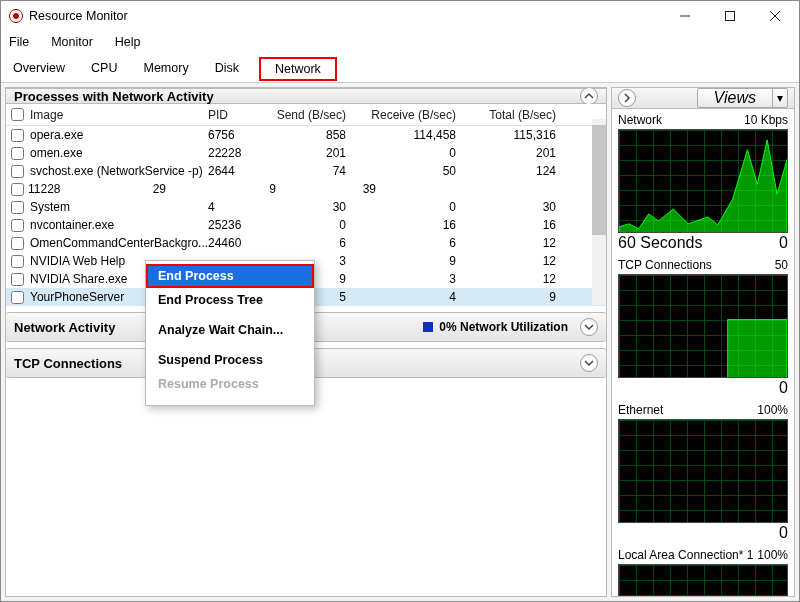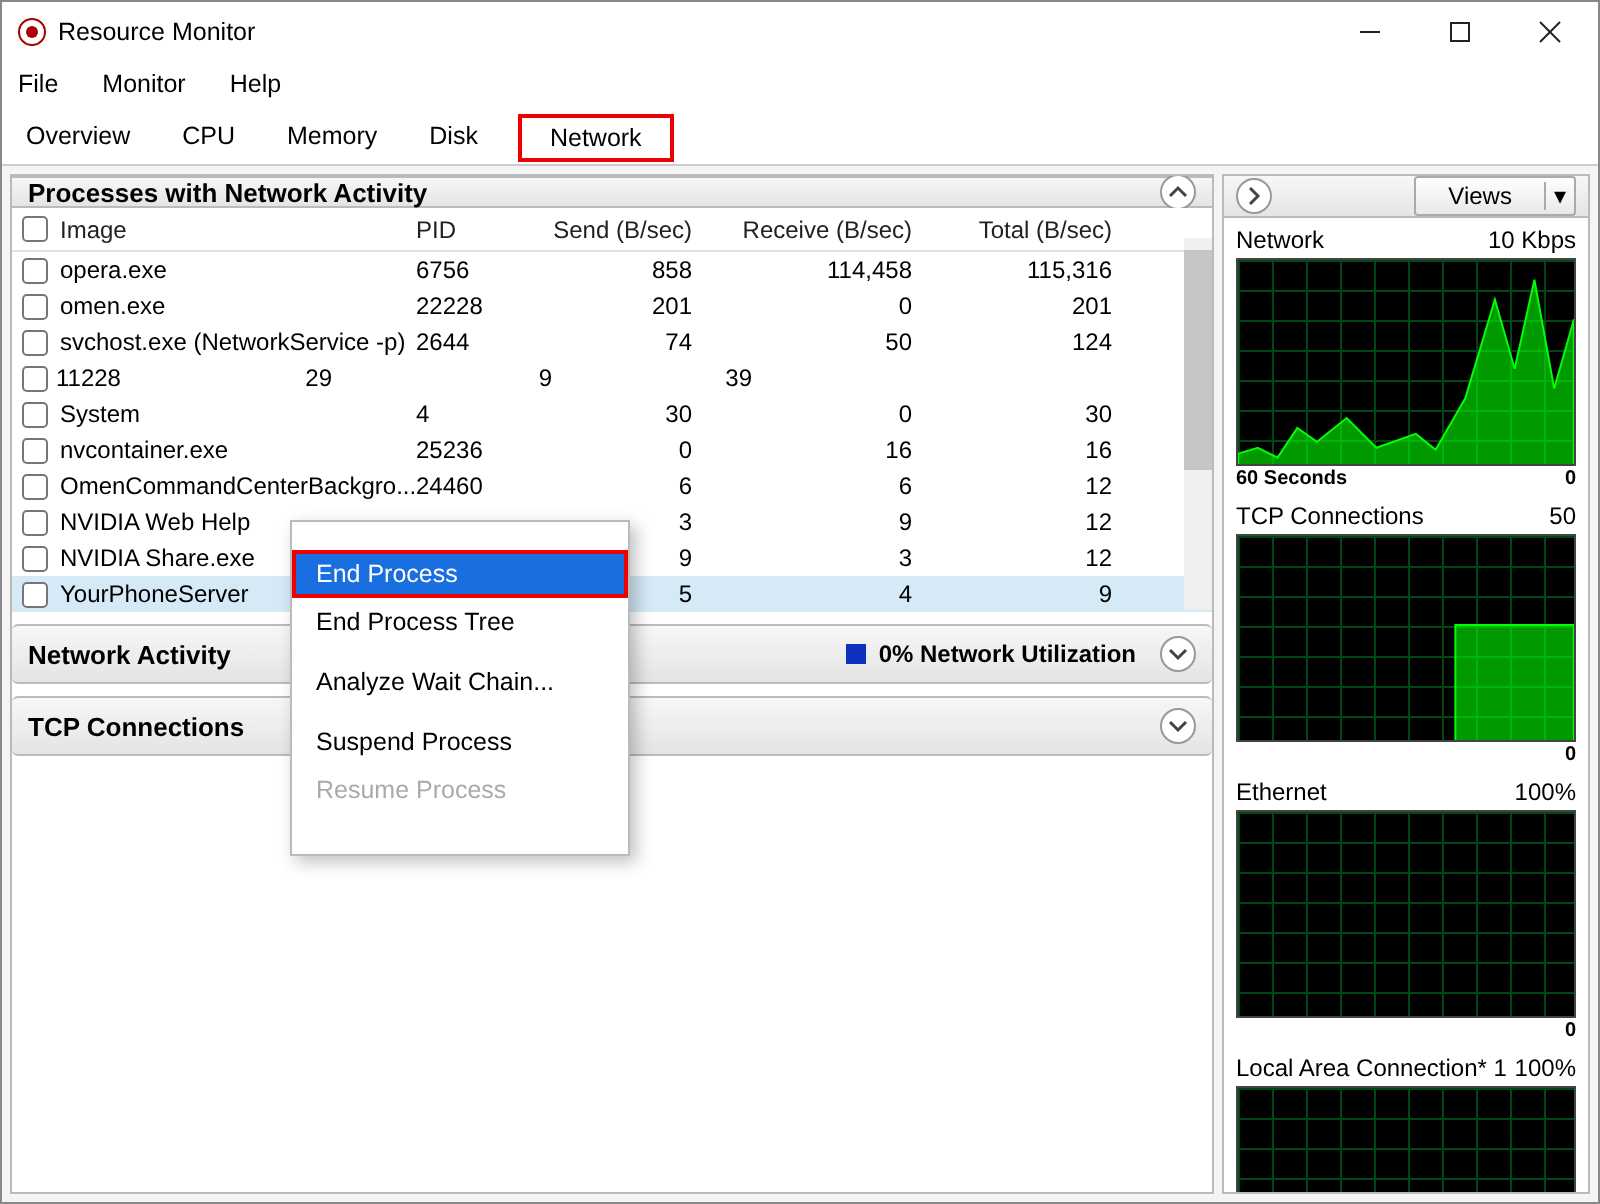--- a/index.html
+++ b/index.html
@@ -37,28 +37,28 @@
 .row input { margin:0; }
 .row.highlight { background:#d5e9f7; }
 .net-util { display:flex; align-items:center; gap:6px; padding-right:12px; font-size:12px;text-align:center; }
 .net-util .sq { width:10px; height:10px; background:#1030c0; }
 .collapsed { height:30px; background: linear-gradient(#f7f7f7,#e4e4e4); border-bottom:1px solid #bbb; border-top:1px solid #bbb; display:flex; align-items:center; padding:0 8px; font-weight:bold; font-size:13px; margin-top:6px; border-radius:3px; }
 .collapsed .spacer { flex:1; }
 .scrollbar { position:absolute; right:0; top:31px; width:14px; height:186px; background:#f0f0f0; }
 .scrollthumb { width:14px; height:110px; background:#c6c6c6; margin-top:6px; }
 .right-top { height:30px; background: linear-gradient(#f7f7f7,#e4e4e4); border-bottom:1px solid #bbb; display:flex; align-items:center; padding:0 6px; gap:4px; }
 .views-btn { border:1px solid #aaa; background:linear-gradient(#fff,#e8e8e8); height:20px; display:flex; align-items:center; border-radius:2px; }
-.views-btn .lbl { padding:0 16px; font-size:12px; border-right:1px solid #aaa;}
+.views-btn .lbl { padding:0 16px; font-size:16px; border-right:1px solid #aaa;font-style:italic;}
 .views-btn .dd { padding:0 4px; }
 .graph-panel { padding:4px 6px 2px 6px; }
 .graph-head { display:flex; justify-content:space-between; font-size:12px; padding-bottom:2px;}
 .graph { width:170px; height:104px; background:#000; border:1px solid #444; position:relative; overflow:hidden;}
 .graph .grid { position:absolute; inset:0; background-image:linear-gradient(#0c4 1px, transparent 1px),linear-gradient(90deg,#0c4 1px, transparent 1px); background-size:17px 15px; opacity:0.35;}
-.graph-foot { display:flex; justify-content:space-between; font-size:10px; padding-top:1px;font-weight:bold;}
-.ctx { position:absolute; left:145px; top:260px; width:170px; background:#fff; border:1px solid #bbb; box-shadow:3px 3px 8px rgba(0,0,0,.25); z-index:10; padding:14px 0; }
+.graph-foot { display:flex; justify-content:space-between; font-size:16px; padding-top:1px;}
+.ctx { position:absolute; left:145px; top:260px; width:170px; background:#fff; border:1px solid #bbb; box-shadow:3px 3px 8px rgba(0,0,0,.25); z-index:10; padding:3px 0;font-weight:bold; }
 .ctx .item { padding:5px 12px; font-size:12.5px; }
 .ctx .item.sel { background:#1a6fe0; color:#fff; border:2px solid #e00; padding:3px 10px;}
 .ctx .item.disabled { color:#aaa; }
 .ctx .sep { height:6px; }
 svg.wave { position:absolute; inset:0; }
 </style>
 </head>
 <body>
 
 <div class="window">

